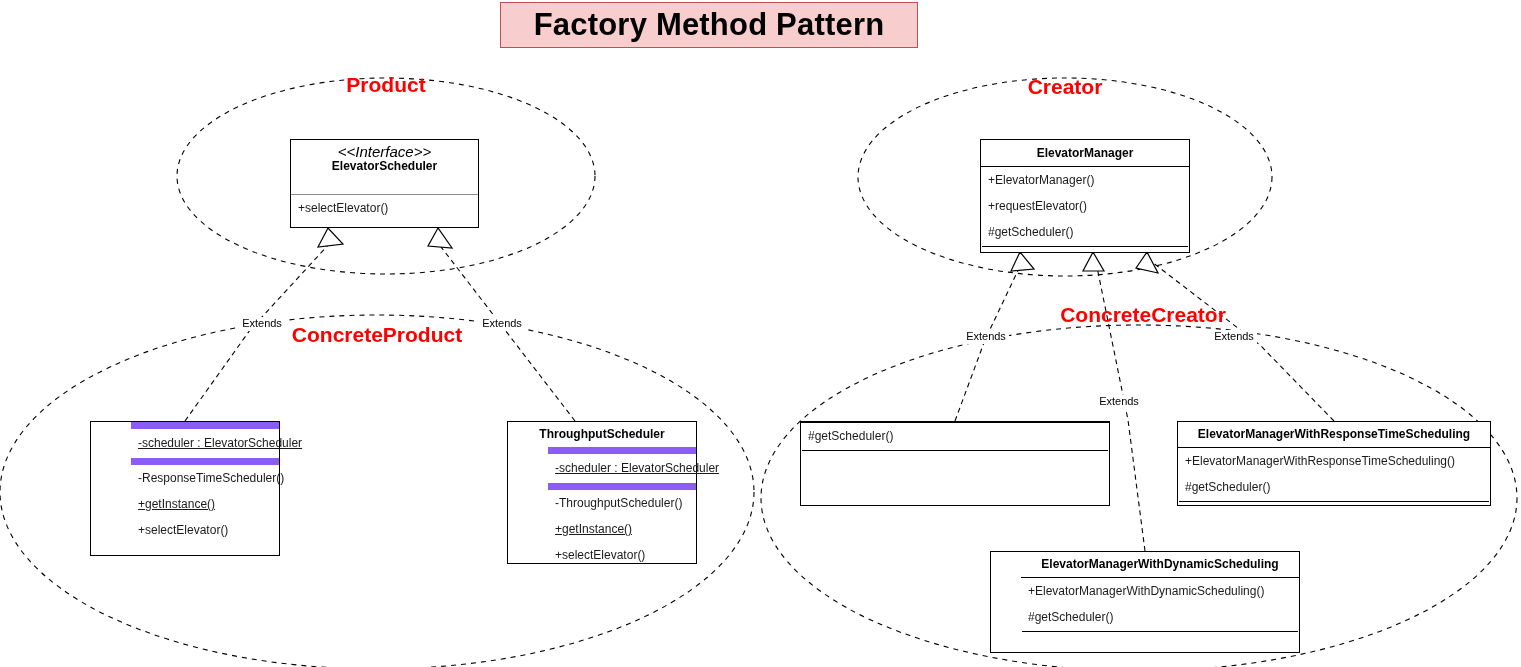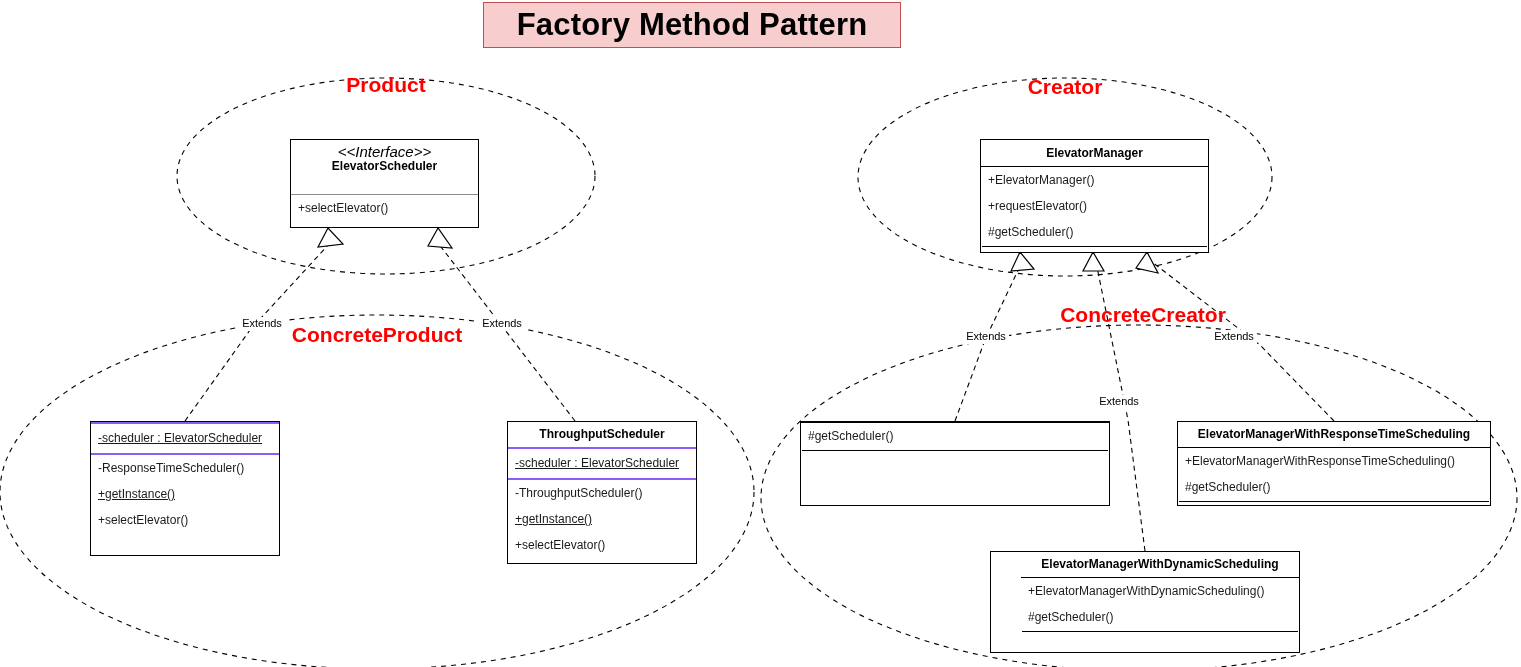--- a/index.html
+++ b/index.html
@@ -106,21 +106,22 @@
     white-space: nowrap;
   }
   .sep-single {
     border-top: 1px solid #8c8c8c;
   }
   .sep-double {
     border-top: 1px solid #000000;
     box-shadow: 0 2px 0 -1px #000000;
   }
   .sep-plain {
-    border-top: 2px solid #8b5cf6;
+    border-top: 7px solid #8b5cf6;
+    margin-left: 40px;
   }
   .uml-compartment {
     padding: 6px 7px 7px 7px;
   }
   .uml-member {
     font-size: 12px;
     color: #1a1a1a;
     line-height: 14px;
     white-space: nowrap;
     margin: 0 0 12px 0;
@@ -171,35 +172,35 @@
     <rect class="edge-label-bg" x="963" y="330" width="46" height="14"></rect>
     <text class="edge-label" x="986" y="337">Extends</text>
 
     <rect class="edge-label-bg" x="1096" y="395" width="46" height="14"></rect>
     <text class="edge-label" x="1119" y="402">Extends</text>
 
     <rect class="edge-label-bg" x="1211" y="330" width="46" height="14"></rect>
     <text class="edge-label" x="1234" y="337">Extends</text>
   </svg>
 
-  <div class="title-banner" style="left:483px; top:2px; width:418px; height:46px;">
+  <div class="title-banner" style="left:500px; top:2px; width:418px; height:46px;">
     <span class="title-banner-text">Factory Method Pattern</span>
   </div>
 
   <div class="uml-class" style="left:290px; top:139px; width:189px; height:89px;">
     <div class="uml-name-compartment">
       <span class="uml-stereotype">&lt;&lt;Interface&gt;&gt;</span>
       <span class="uml-class-name">ElevatorScheduler</span>
     </div>
     <div class="uml-compartment sep-single" style="margin-top:14px;">
       <div class="uml-member">+selectElevator()</div>
     </div>
   </div>
 
-  <div class="uml-class" style="left:980px; top:139px; width:229px; height:114px;">
+  <div class="uml-class" style="left:980px; top:139px; width:210px; height:114px;">
     <div class="uml-name-compartment" style="padding-top:6px; padding-bottom:5px;">
       <span class="uml-class-name">ElevatorManager</span>
     </div>
     <div class="uml-compartment sep-double">
       <div class="uml-member">+ElevatorManager()</div>
       <div class="uml-member">+requestElevator()</div>
       <div class="uml-member">#getScheduler()</div>
     </div>
   </div>
 

